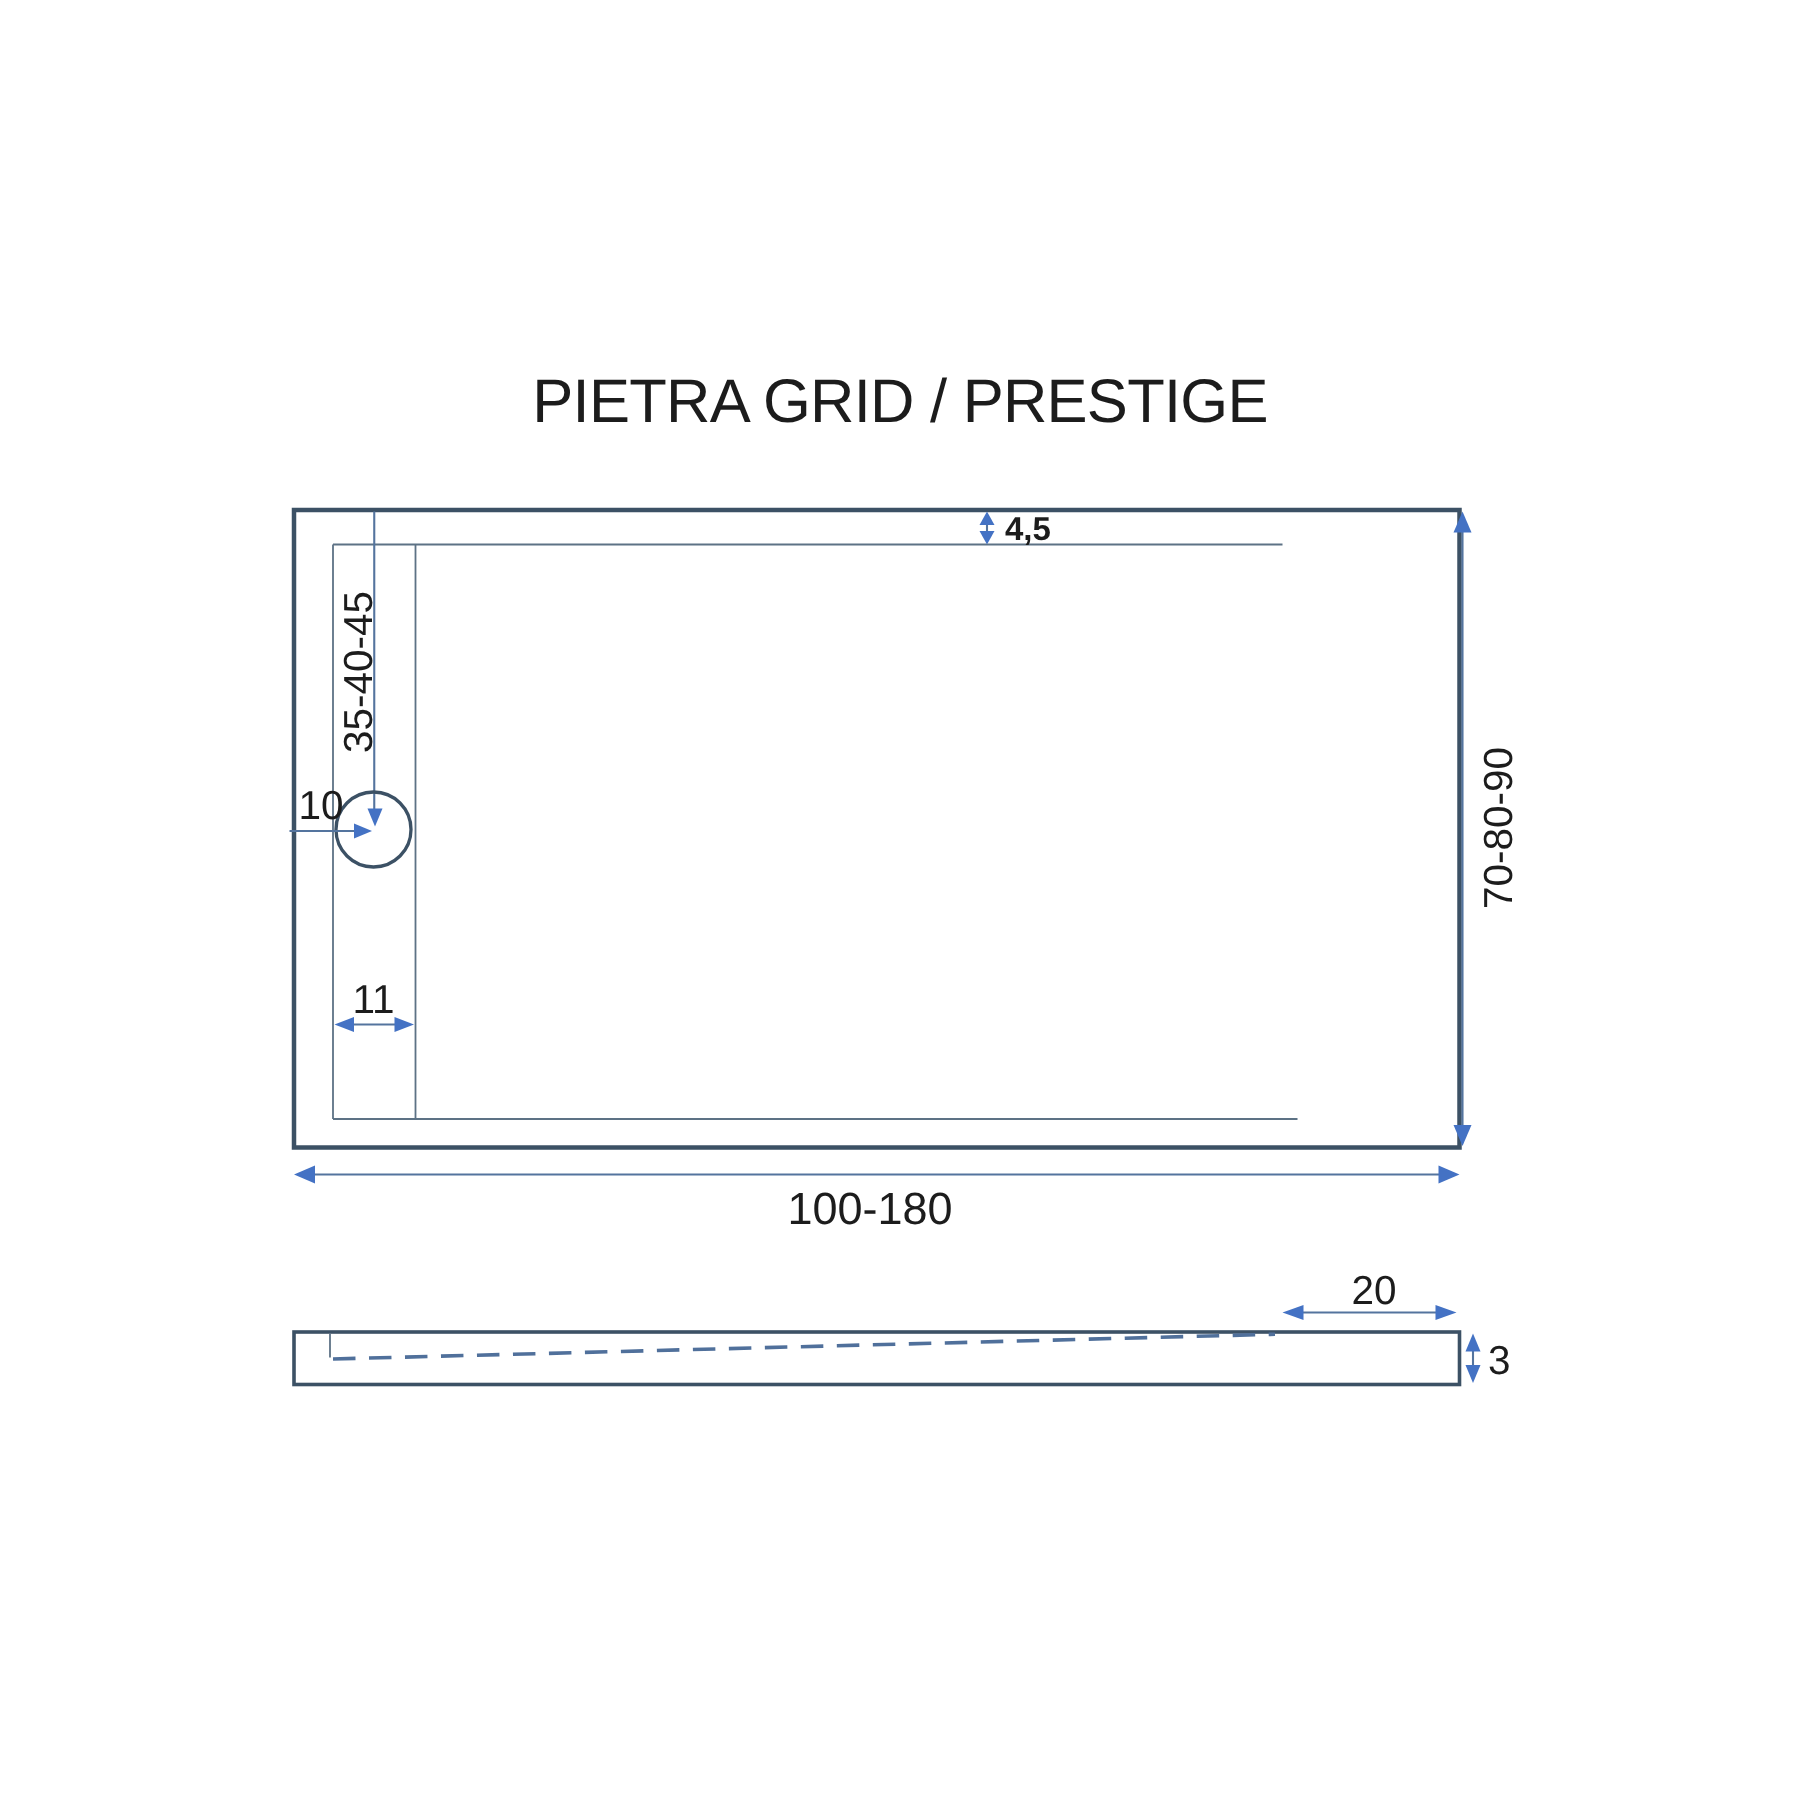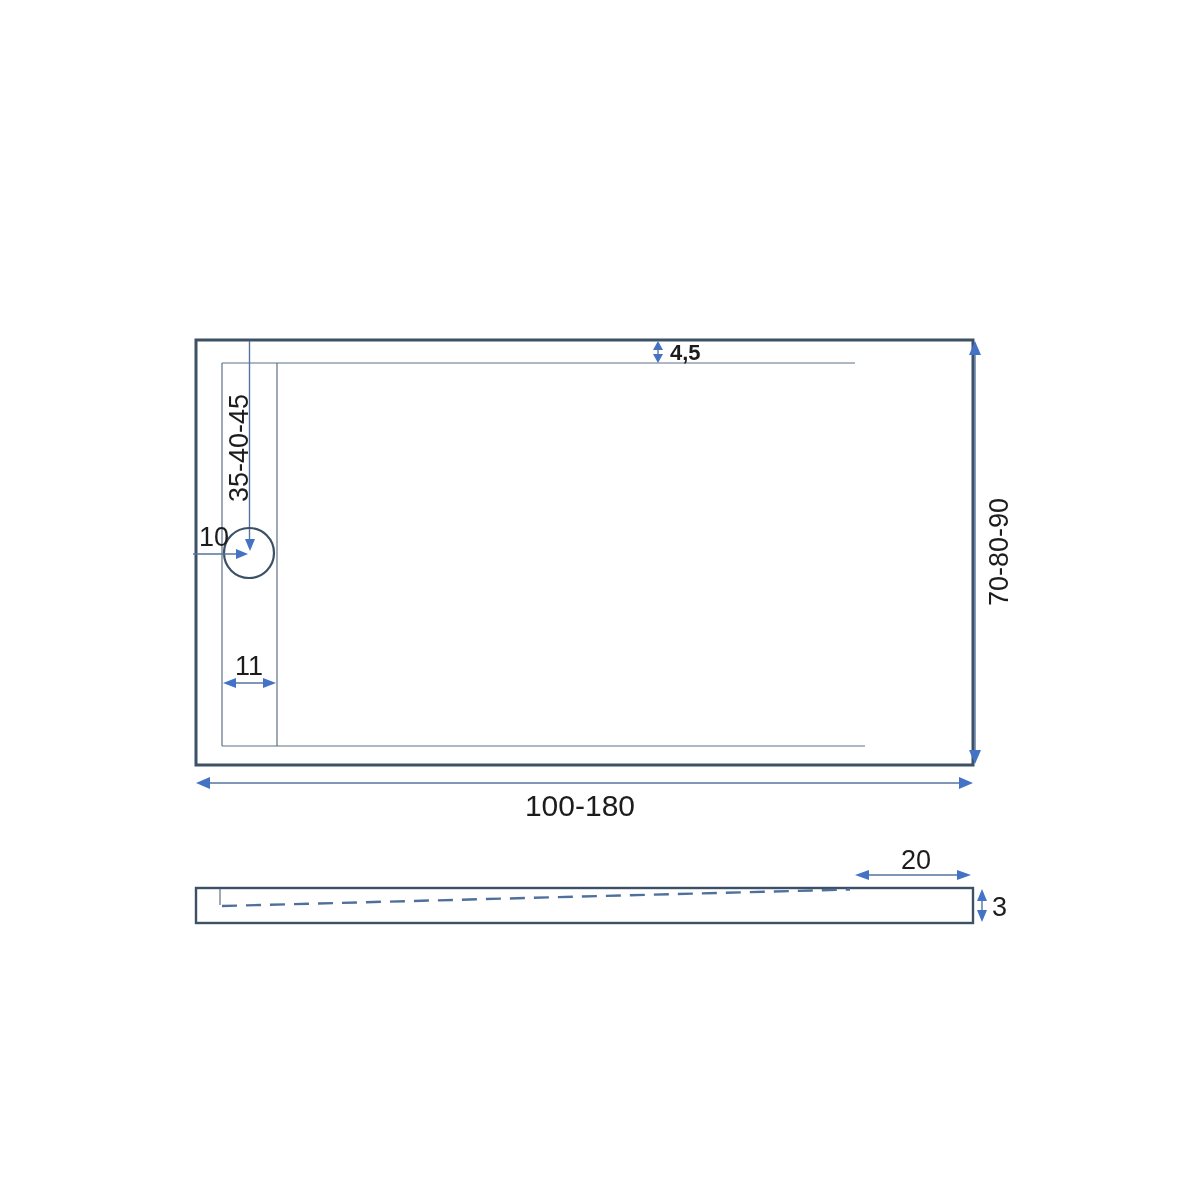--- a/index.html
+++ b/index.html
@@ -47,20 +47,21 @@
     font-weight: 400;
   }
   .lbl-sm  { font-size: 22px; font-weight: 700; }
   .lbl-lg  { font-size: 30px; }
 </style>
 </head>
 <body>
 
 <div class="page">
 
+  <div class="title">PIETRA GRID / PRESTIGE</div>
 
   <svg class="drawing" width="1200" height="1200" viewBox="0 0 1200 1200">
 
     <g>
 
       <rect x="196" y="340" width="777" height="425" class="outline outline-thick"></rect>
 
       <line x1="222" y1="363" x2="855" y2="363" class="thin"></line>
       <line x1="222" y1="746" x2="865" y2="746" class="thin"></line>
       <line x1="222" y1="363" x2="222" y2="746" class="thin"></line>

